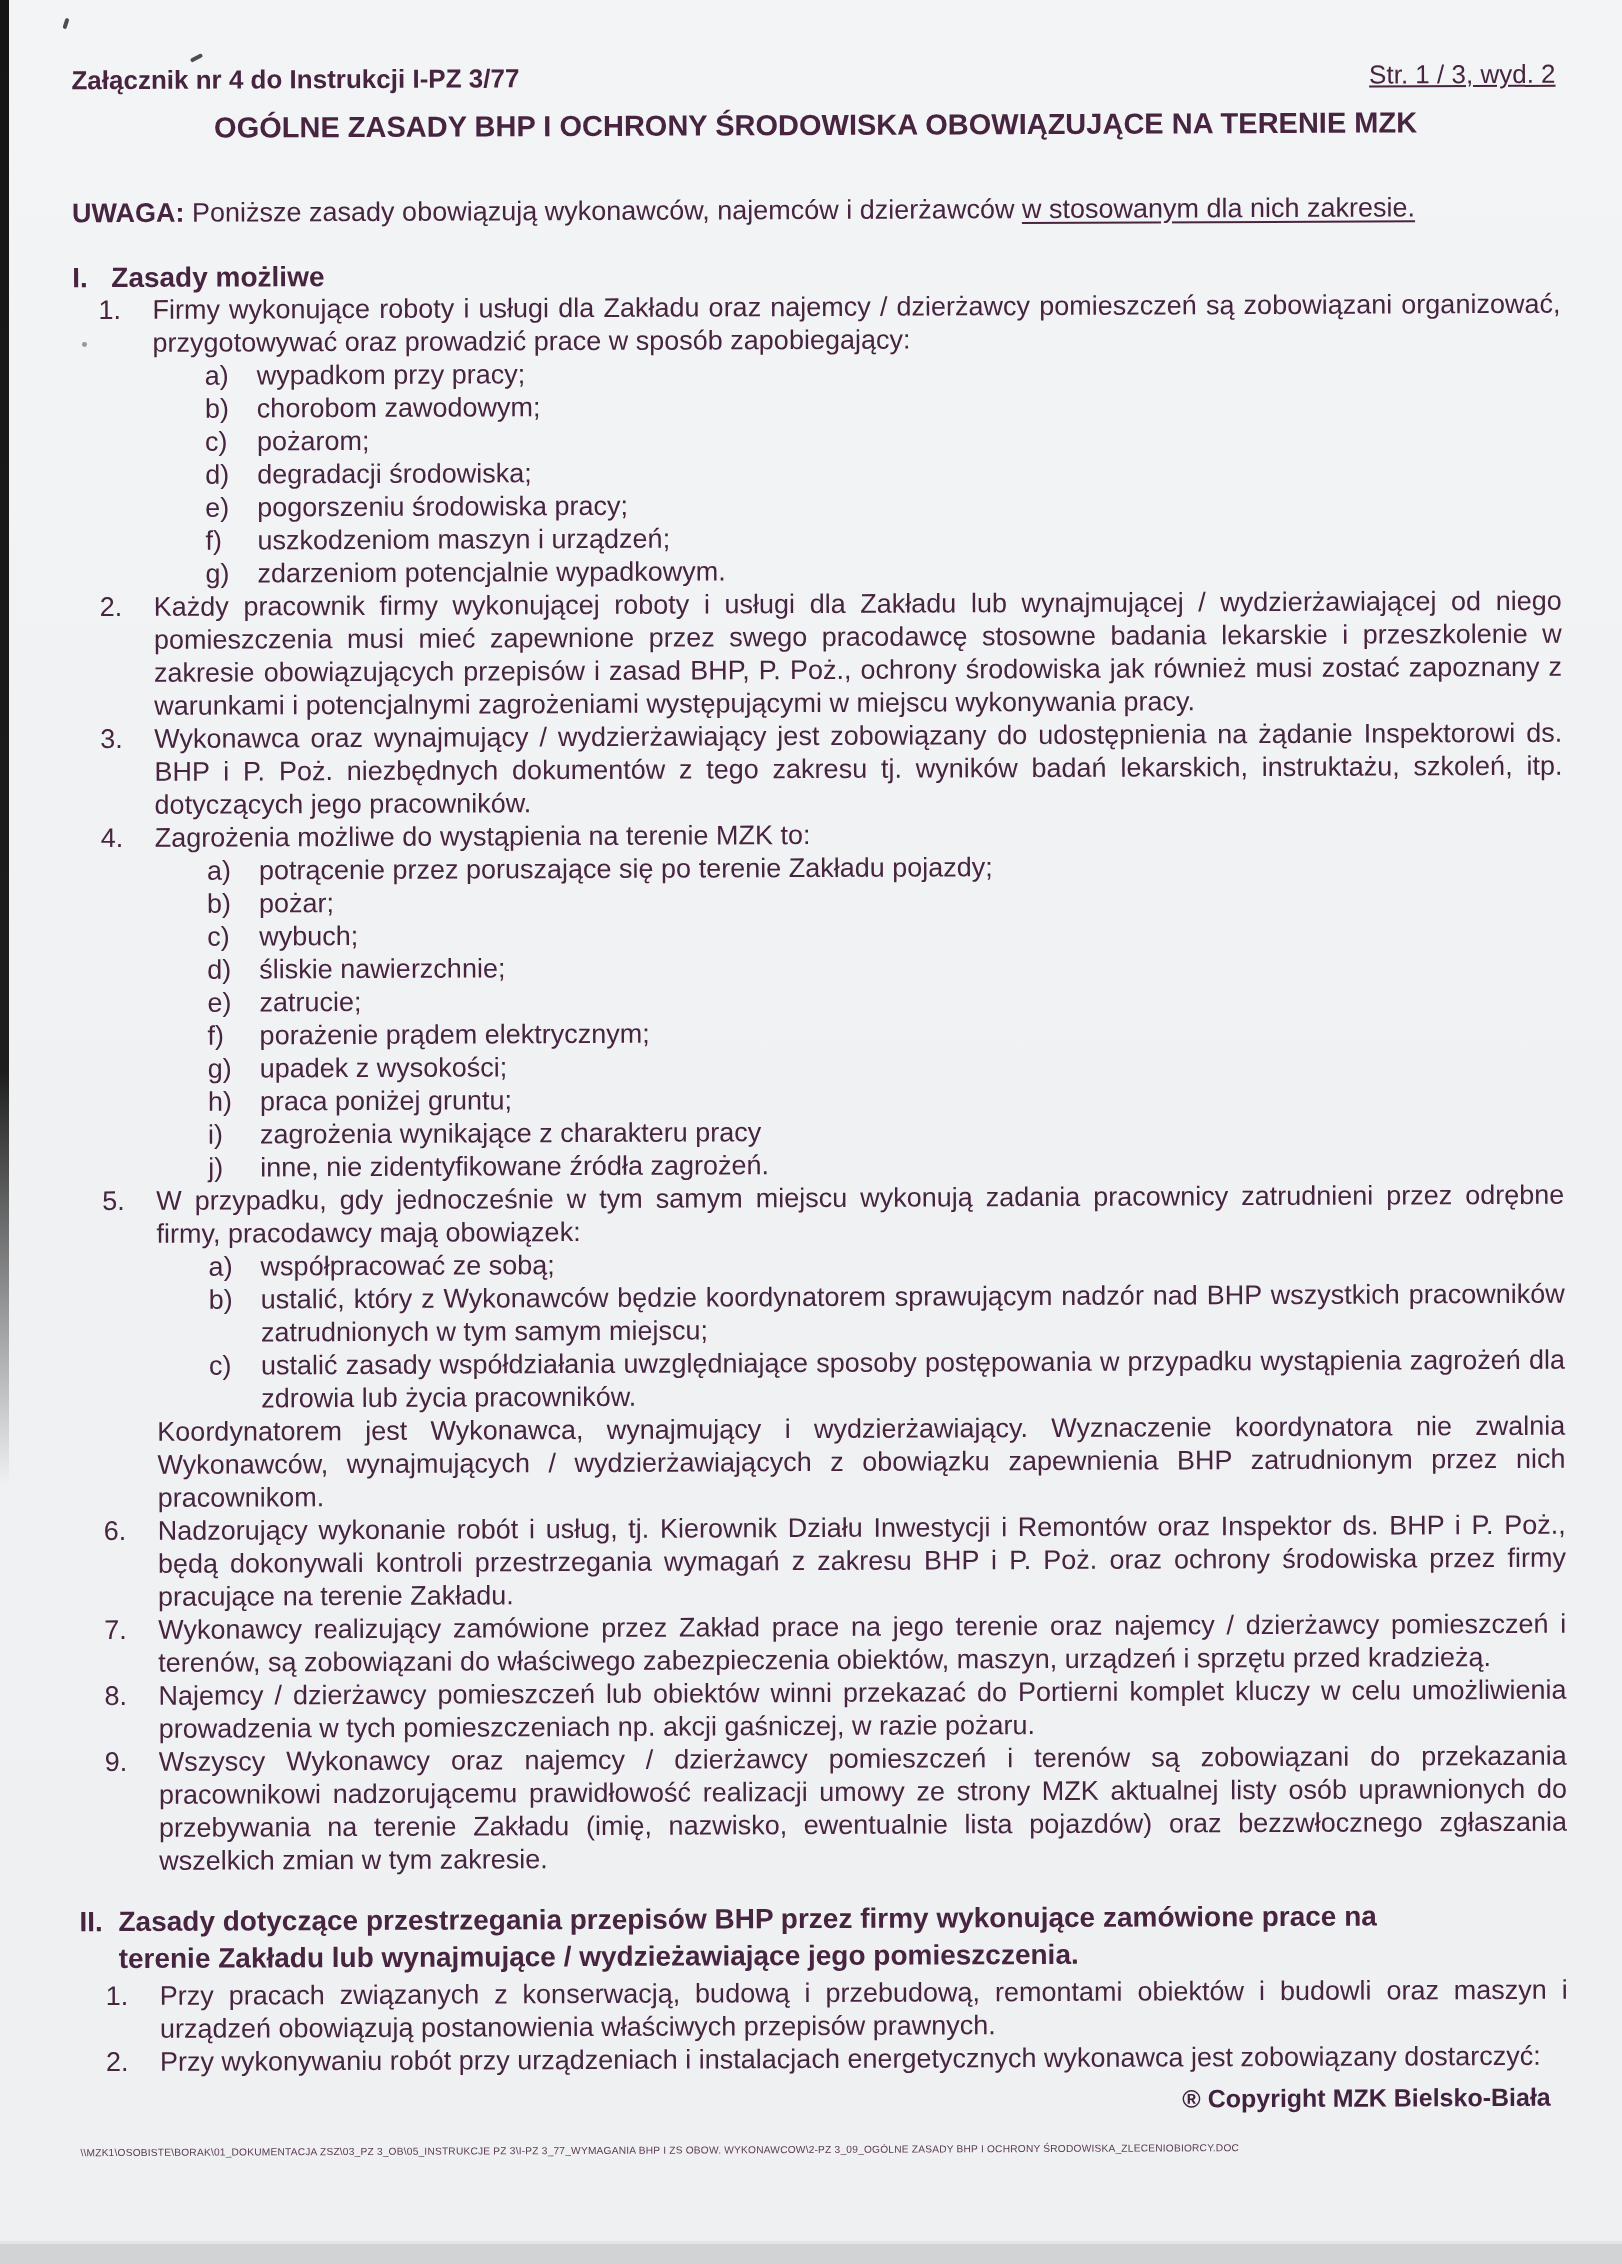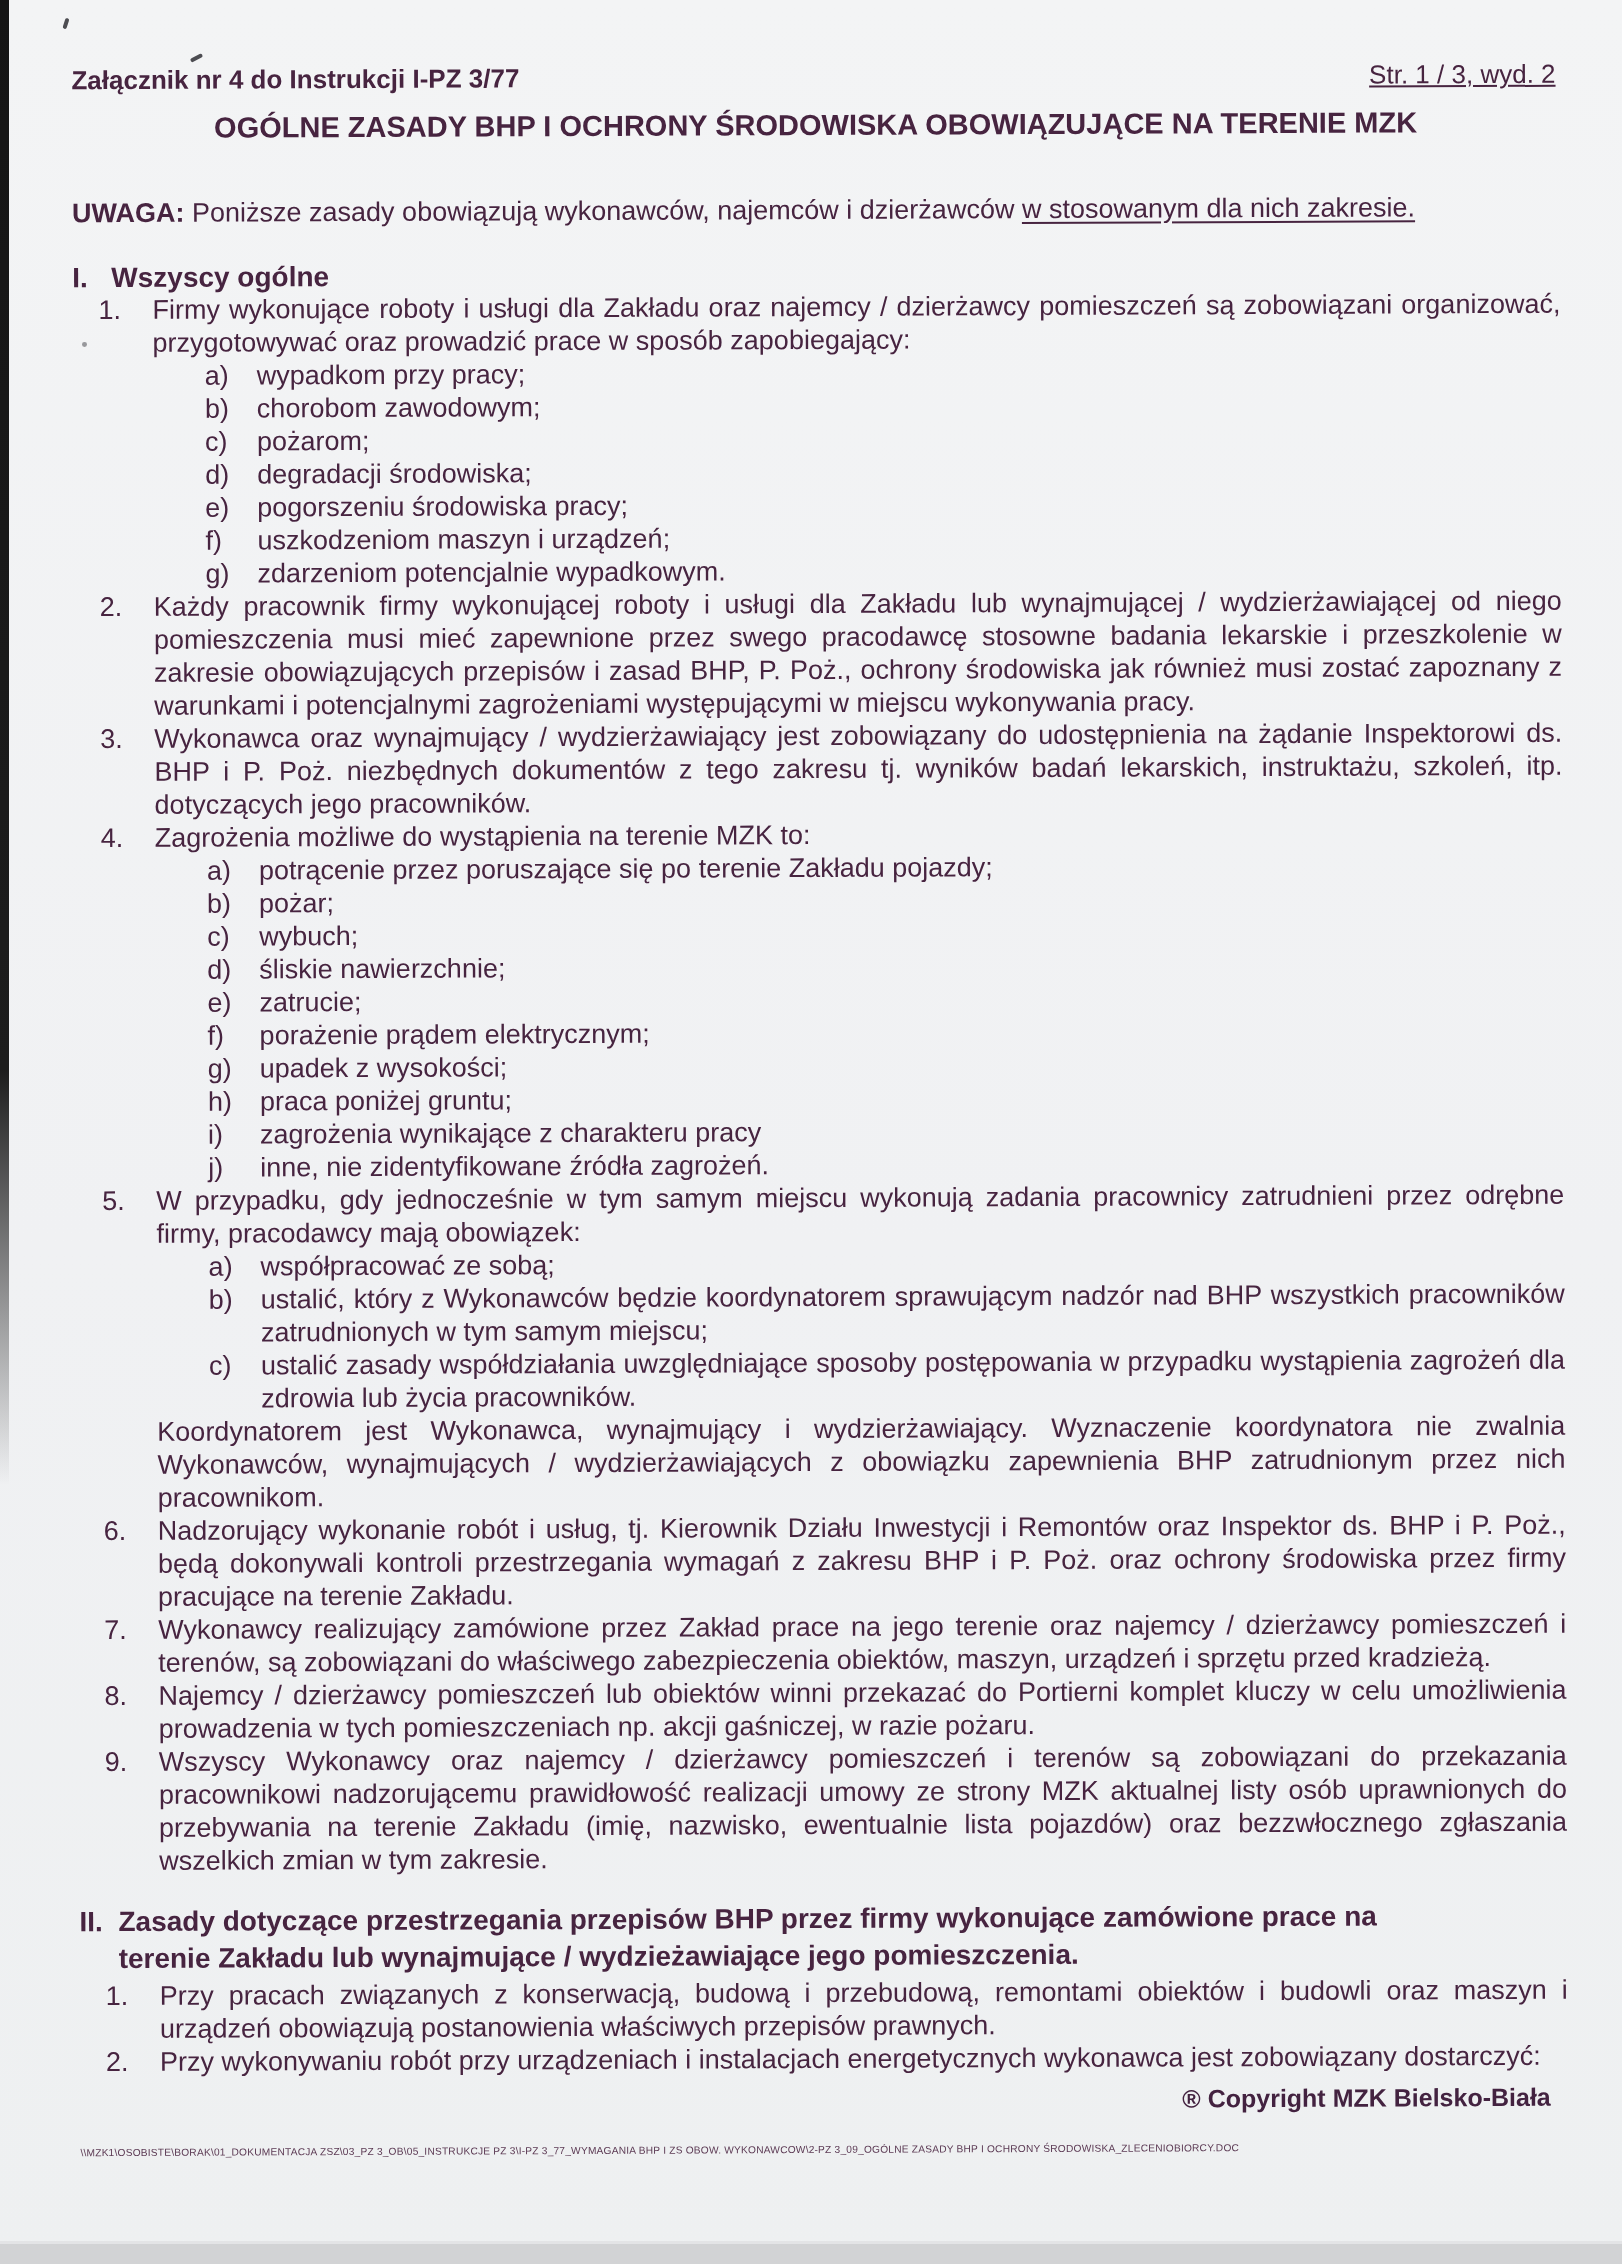--- a/index.html
+++ b/index.html
@@ -67,21 +67,21 @@
     </div>
 
     <div class="title">OGÓLNE ZASADY BHP I OCHRONY ŚRODOWISKA OBOWIĄZUJĄCE NA TERENIE MZK</div>
 
     <p class="notice"><b>UWAGA:</b> <span>Poniższe zasady obowiązują wykonawców, najemców i dzierżawców </span><span class="u">w stosowanym dla nich zakresie.</span></p>
 
     <div id="sections">
   <section class="section sec-0">
     <div class="sheading">
       <span class="hnum">I.</span>
-            <span class="htext">Wszyscy ogólne</span>
+            <span class="htext">Zasady możliwe</span>
     </div>
     <div class="items">
   <div class="item">
     <span class="inum">1.</span>
     <div class="ibody">
       <p class="itext">Firmy wykonujące roboty i usługi dla Zakładu oraz najemcy / dzierżawcy pomieszczeń są zobowiązani organizować, przygotowywać oraz prowadzić prace w sposób zapobiegający:</p>
       <div class="subs">
   <div class="sub">
     <span class="smark">a)</span>
     <p class="stext">wypadkom przy pracy;</p>

